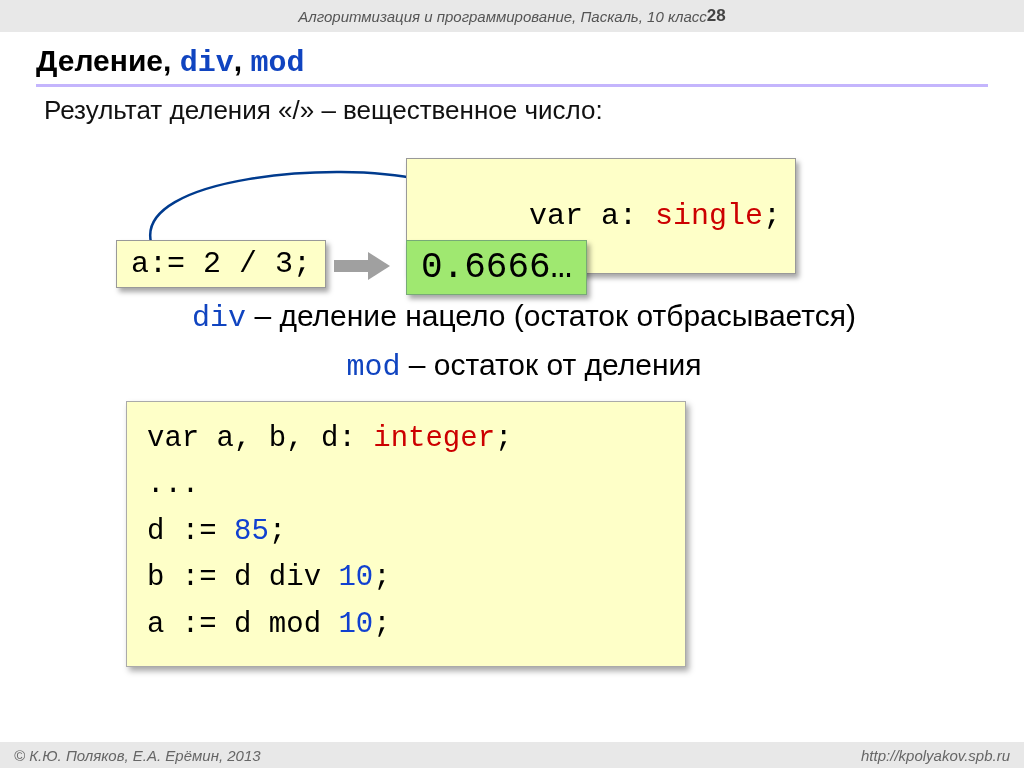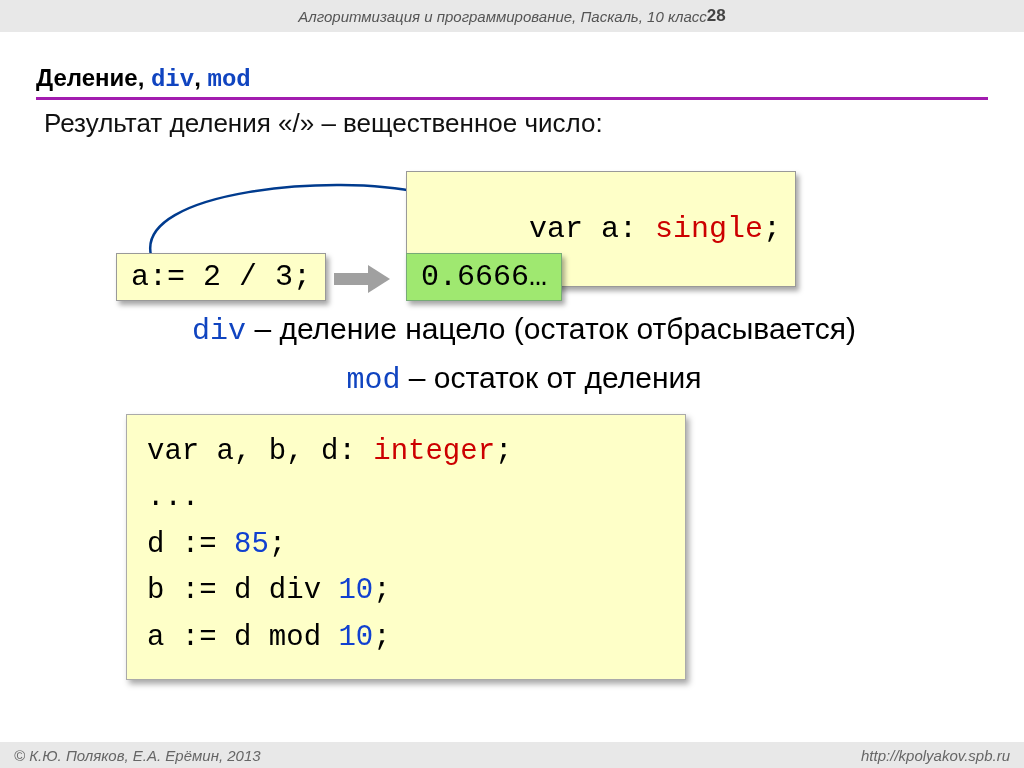--- a/index.html
+++ b/index.html
@@ -21,28 +21,27 @@
     color: #555;
   }
   .pagenum {
     font-style: normal;
     font-weight: bold;
     font-size: 17px;
     color: #444;
   }
   .content { padding: 12px 36px 0 36px; }
   .title {
-    font-size: 24px;
+    font-size: 30px;
     font-weight: bold;
     color: #000;
-    border-bottom: 3px solid #a21caf;
+    border-bottom: 3px solid #c4b5fd;
     padding-bottom: 4px;
     margin-bottom: 6px;
     font-family: Arial, sans-serif;
-    margin-top: 20px;
   }
   .title .kw { font-family: "Courier New", monospace; color: #1044c0; font-weight: bold; }
   .desc {
     font-size: 26px;
     color: #111;
     margin: 8px 0 16px 8px;
   }
   .row1 { position: relative; height: 150px; margin-left: 40px; }
   .box {
     position: absolute;
@@ -51,21 +50,21 @@
     padding: 6px 14px;
     background: #feffc8;
     border: 1px solid #999;
     box-shadow: 3px 4px 5px rgba(0,0,0,0.35);
     white-space: pre;
   }
   .box .type-red { color: #cc0000; }
   .greenbox {
     position: absolute;
     font-family: "Courier New", monospace;
-    font-size: 30px;
+    font-size: 36px;
     padding: 6px 14px;
     background: #9fe870;
     border: 1px solid #7a7;
     box-shadow: 3px 4px 5px rgba(0,0,0,0.35);
   }
   .arrow {
     position: absolute;
     left: 258px; top: 112px;
     width: 58px; height: 24px;
   }

